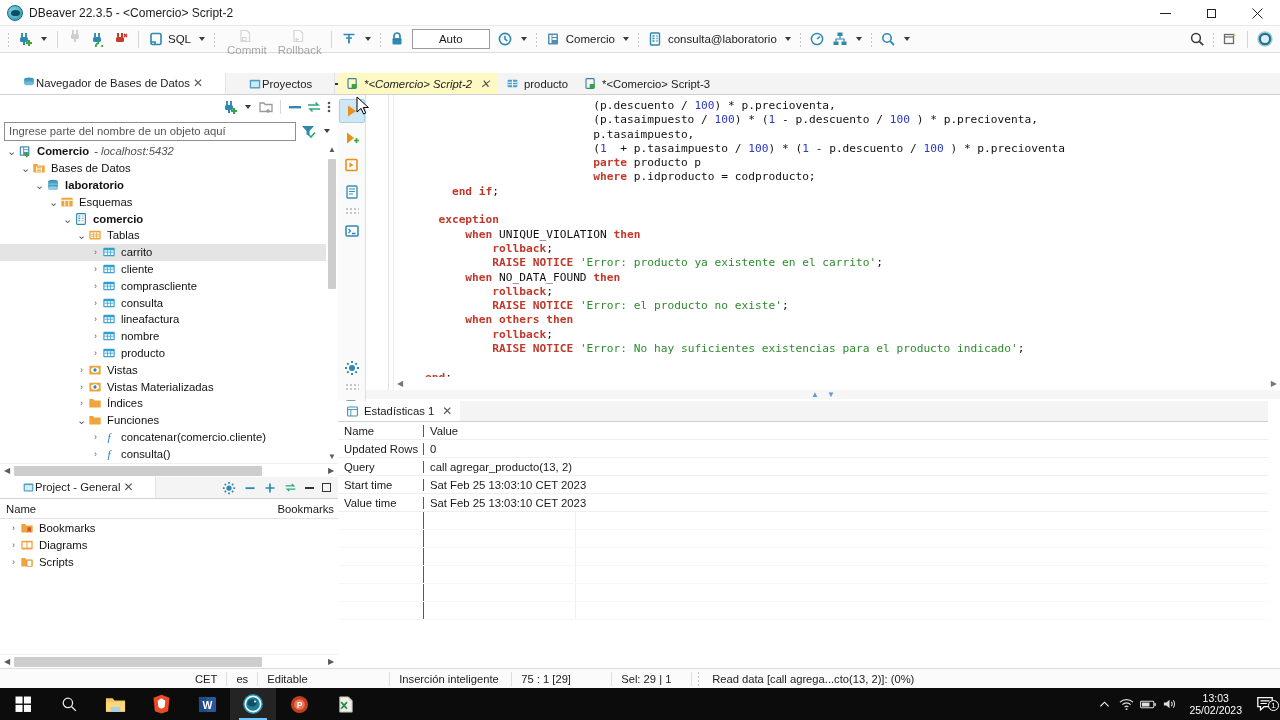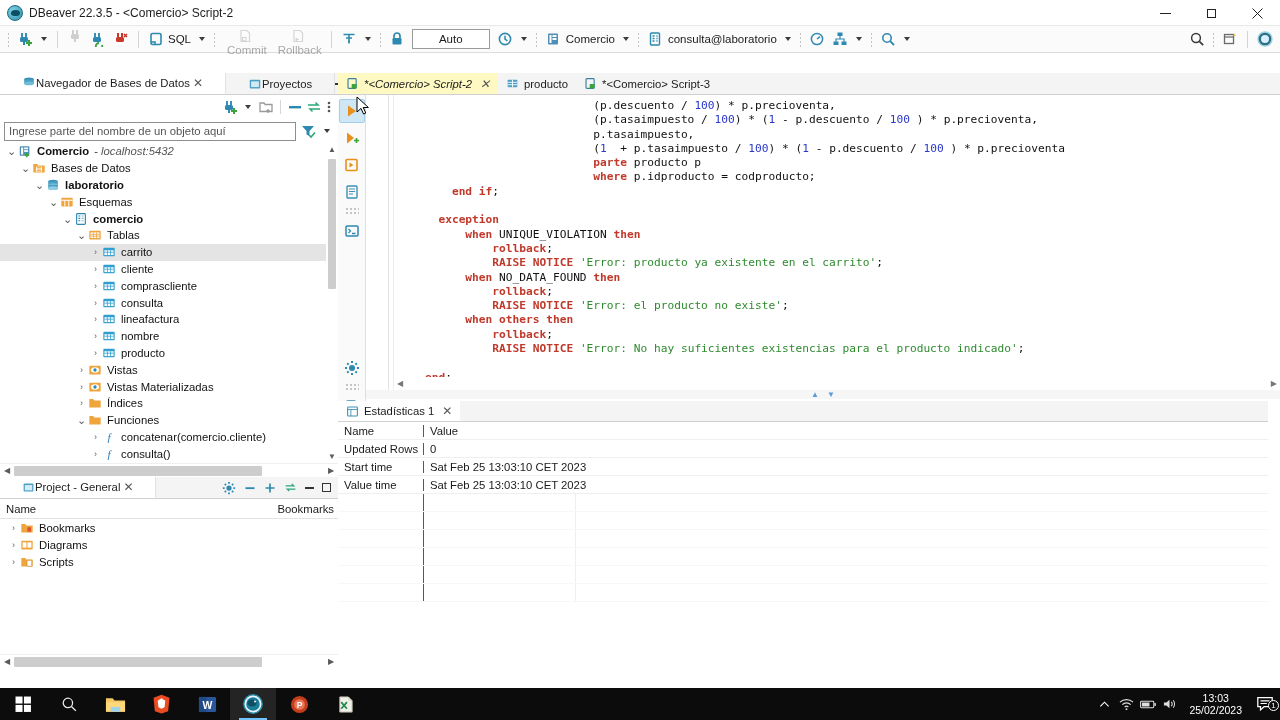--- a/index.html
+++ b/index.html
@@ -964,20 +964,25 @@
           </div>
           <div class="stattable" id="stat-root">
               <div class="str">
                 <div class="stc1">Name</div>
                 <div class="stc2">Value</div>
                 <div class="stc3"></div>
               </div>
               <div class="str">
                 <div class="stc1">Updated Rows</div>
                 <div class="stc2">0</div>
+                <div class="stc3"></div>
+              </div>
+              <div class="str">
+                <div class="stc1">Query</div>
+                <div class="stc2">call agregar_producto(13, 2)</div>
                 <div class="stc3"></div>
               </div>
               <div class="str">
                 <div class="stc1">Start time</div>
                 <div class="stc2">Sat Feb 25 13:03:10 CET 2023</div>
                 <div class="stc3"></div>
               </div>
               <div class="str">
                 <div class="stc1">Value time</div>
                 <div class="stc2">Sat Feb 25 13:03:10 CET 2023</div>
@@ -1013,20 +1018,31 @@
                 <div class="stc2"></div>
                 <div class="stc3"></div>
               </div>
             </div>
         </div>
 
       </div>
     </div>
   </div>
 
+  <div class="statusbar">
+    <div style="width:186px"></div>
+    <div class="sbseg">CET</div>
+    <div class="sbseg">es</div>
+    <div class="sbseg" style="width:132px">Editable</div>
+    <div class="sbseg" style="width:122px">Inserción inteligente</div>
+    <div class="sbseg" style="width:100px">75 : 1 [29]</div>
+    <div class="sbseg" style="width:80px">Sel: 29 | 1</div>
+    <div class="dotsep" style="margin-left:4px"></div>
+    <div class="sbseg nb">Read data [call agrega...cto(13, 2)]: (0%)</div>
+  </div>
 
   <div class="taskbar">
     <div class="tbitem">
       <svg width="17" height="17" viewBox="0 0 16 16">
         <rect x="0.5" y="0.5" width="6.6" height="6.6" fill="#fff"></rect>
         <rect x="8.4" y="0.5" width="6.6" height="6.6" fill="#fff"></rect>
         <rect x="0.5" y="8.4" width="6.6" height="6.6" fill="#fff"></rect>
         <rect x="8.4" y="8.4" width="6.6" height="6.6" fill="#fff"></rect>
       </svg>
     </div>

